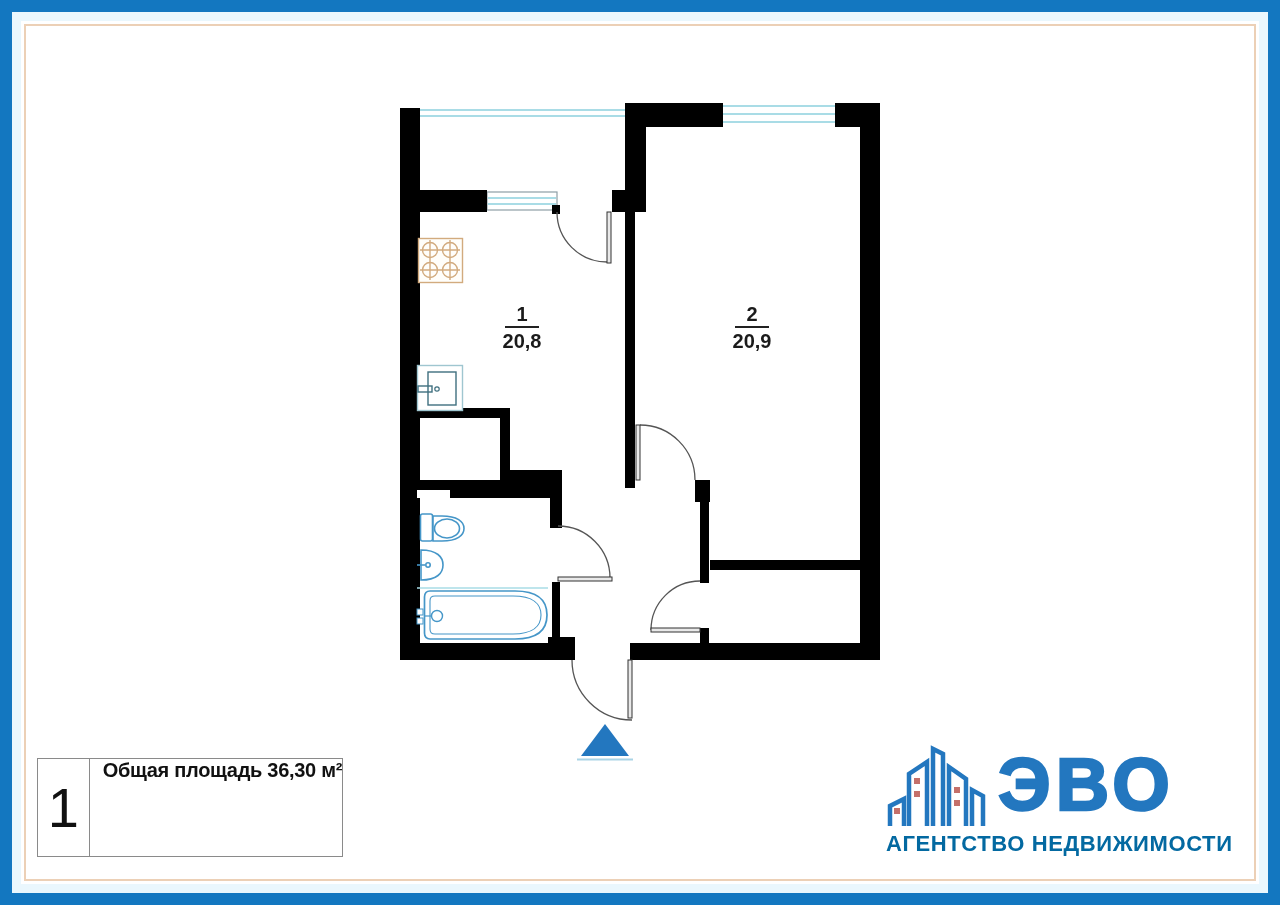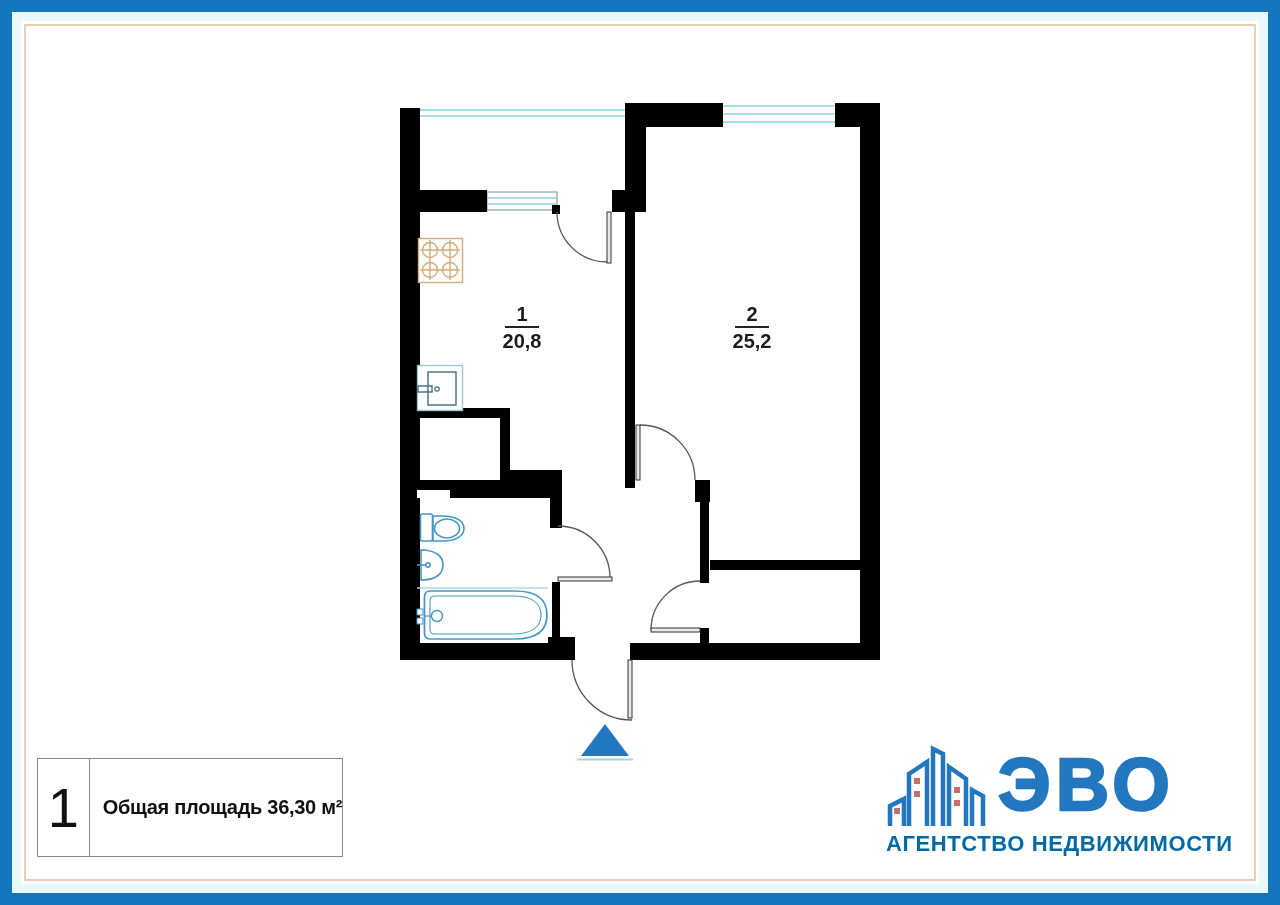--- a/index.html
+++ b/index.html
@@ -16,21 +16,21 @@
   .room-label{position:absolute;width:90px;text-align:center;color:#1b1b1b;}
   .rl-num{font-size:20px;font-weight:600;line-height:22px;}
   .rl-line{width:34px;margin:1px auto 2px auto;border-top:2px solid #222;height:0;}
   .rl-area{font-size:20px;font-weight:600;line-height:22px;}
   
   .info-box{position:absolute;left:37px;top:758px;width:306px;height:99px;
             border:1px solid #8a8a8a;background:#fff;display:flex;box-sizing:border-box;}
   .info-num{width:65px;border-right:1px solid #8a8a8a;display:flex;align-items:center;
             justify-content:center;font-size:56px;font-weight:500;color:#111;
             transform:none;}
-  .info-lines{flex:1;display:flex;flex-direction:column;justify-content:center;
+  .info-lines{flex:1;display:flex;flex-direction:row;justify-content:center;
               padding-left:13px;gap:5px;color:#111;}
   .info-line{font-size:20px;font-weight:600;letter-spacing:-0.3px;white-space:nowrap;}
   
   .logo-icon{position:absolute;left:886px;top:740px;}
   .logo-wordmark{position:absolute;left:998px;top:748px;color:#2377bf;
                  font-size:74px;line-height:74px;font-weight:bold;letter-spacing:5px;
                  -webkit-text-stroke:2.5px #2377bf;}
   .logo-subtitle{position:absolute;left:886px;top:831px;width:334px;color:#0369a1;
                  font-size:22px;font-weight:bold;letter-spacing:0.6px;white-space:nowrap;}
 </style>
@@ -148,21 +148,21 @@
   </svg>
 
   <div class="room-label" style="left:477px;top:303px;">
     <div class="rl-num">1</div>
     <div class="rl-line"></div>
     <div class="rl-area">20,8</div>
   </div>
   <div class="room-label" style="left:707px;top:303px;">
     <div class="rl-num">2</div>
     <div class="rl-line"></div>
-    <div class="rl-area">25,2</div>
+    <div class="rl-area">20,9</div>
   </div>
 
   <div class="info-box">
     <div class="info-num">1</div>
     <div class="info-lines">
       <div class="info-line">Общая площадь 36,30 м²</div>
     </div>
   </div>
 
   <svg class="logo-icon" width="104" height="88" viewBox="0 0 104 88">

